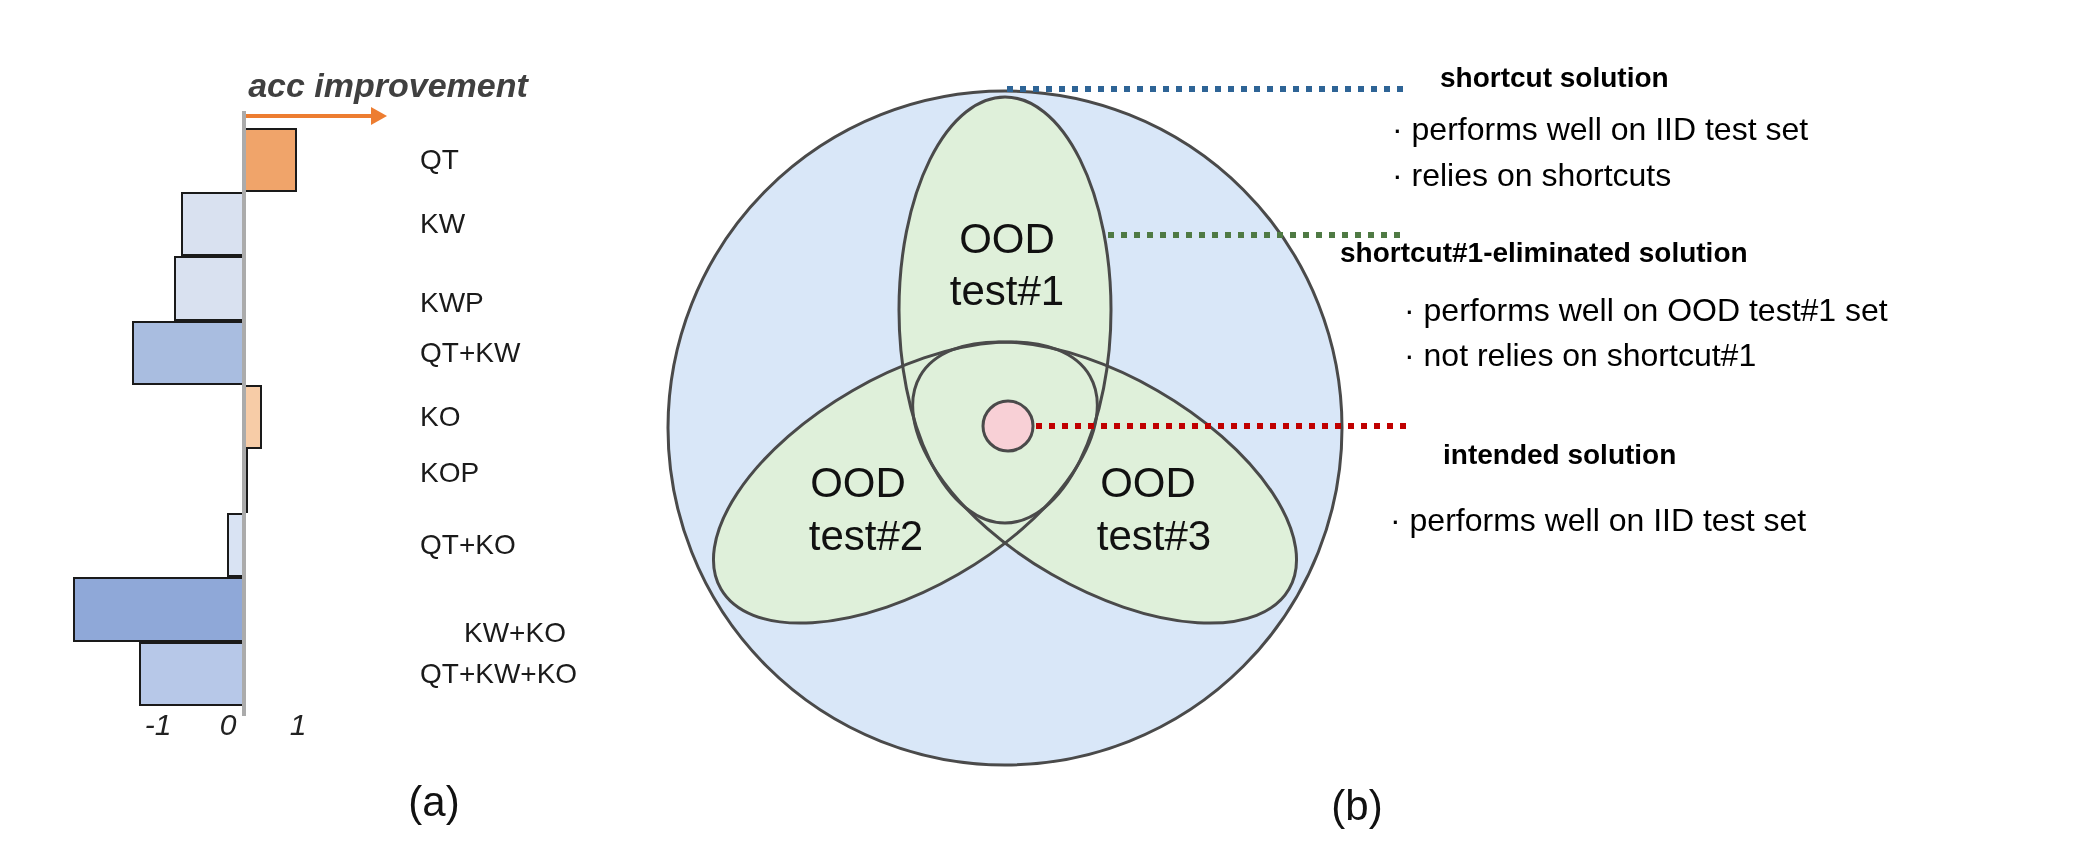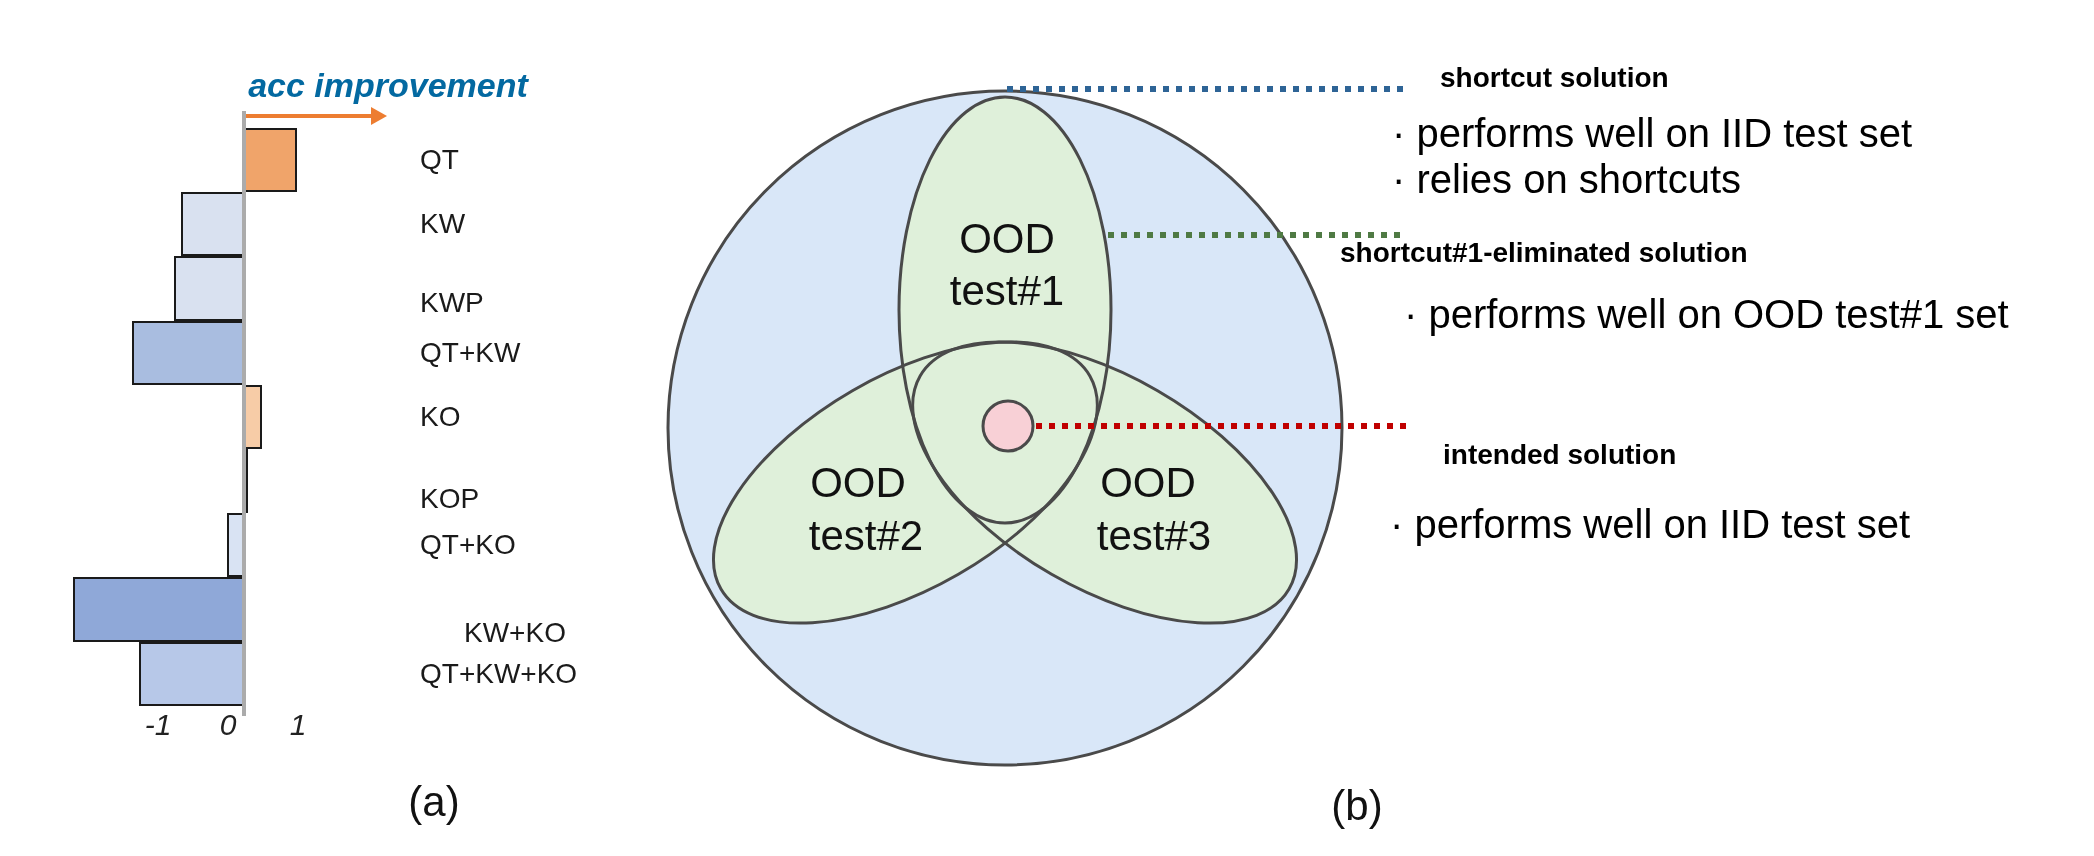--- a/index.html
+++ b/index.html
@@ -1,37 +1,37 @@
 <!DOCTYPE html>
 <html><head>
 <meta charset="utf-8">
 <style>
   html,body{margin:0;padding:0;background:#fff;}
   .page{position:relative;width:2094px;height:856px;background:#fff;overflow:hidden;
         font-family:"Liberation Sans",sans-serif;color:#111;}
   
   .chart-title{position:absolute;left:223px;top:66px;width:330px;text-align:center;
-               font-size:34px;font-weight:bold;font-style:italic;color:#0369a1;}
+               font-size:34px;font-weight:bold;font-style:italic;color:#404040;}
   .axis-arrow{position:absolute;left:245px;top:114px;width:127px;height:4px;}
   .arrow-head{position:absolute;right:-15px;top:-7px;width:0;height:0;
               border-top:9px solid transparent;border-bottom:9px solid transparent;
               border-left:16px solid transparent;}
   .axis-line{position:absolute;left:242px;top:111px;width:4px;height:605px;}
   .bar{position:absolute;border:2px solid #1a1a1a;box-sizing:border-box;}
   .cat-label{position:absolute;left:420px;width:360px;font-size:28px;color:#1a1a1a;
              display:flex;align-items:center;}
   .x-tick{position:absolute;top:708px;width:40px;text-align:center;
           font-size:30px;font-style:italic;color:#222;}
   .caption{position:absolute;width:110px;text-align:center;font-size:42px;color:#111;}
   
   #venn{position:absolute;left:640px;top:55px;width:790px;height:745px;}
   #venn text{font-family:"Liberation Sans",sans-serif;font-size:42px;fill:#111;}
   
   .ann-title{position:absolute;font-size:28px;font-weight:bold;color:#000;white-space:nowrap;}
-  .ann-line{position:absolute;font-size:40px;color:#000;white-space:nowrap;}
+  .ann-line{position:absolute;font-size:32px;color:#000;white-space:nowrap;}
 </style>
 </head>
 <body>
 
 <div class="page">
 
   <div>
     <div class="chart-title">acc improvement</div>
     <div class="axis-arrow" id="axis-arrow" style="background: rgb(237, 125, 49);">
       <span class="arrow-head" id="arrow-head" style="border-left-color: rgb(237, 125, 49);"></span>
@@ -47,21 +47,21 @@
         <div class="bar" style="left: 72.5px; top: 577.4px; width: 171.5px; height: 64.2px; background: rgb(143, 168, 216); border-color: rgb(26, 26, 26);"></div>
         <div class="bar" style="left: 139px; top: 641.6px; width: 105px; height: 64.2px; background: rgb(183, 200, 232); border-color: rgb(26, 26, 26);"></div>
       </div>
     <div class="axis-line" id="axis-line" style="background: rgb(171, 171, 171);"></div>
     <div id="cat-labels">
         <div class="cat-label" style="top: 128px; height: 64.2px;">QT</div>
         <div class="cat-label" style="top: 192.2px; height: 64.2px;">KW</div>
         <div class="cat-label" style="top: 271px; height: 64.2px;">KWP</div>
         <div class="cat-label" style="top: 320.6px; height: 64.2px;">QT+KW</div>
         <div class="cat-label" style="top: 384.8px; height: 64.2px;">KO</div>
-        <div class="cat-label" style="top: 467px; height: 64.2px;">KOP</div>
+        <div class="cat-label" style="top: 441px; height: 64.2px;">KOP</div>
         <div class="cat-label" style="top: 513.2px; height: 64.2px;">QT+KO</div>
         <div class="cat-label" style="top: 601px; height: 64.2px; margin-left: 44px;">KW+KO</div>
         <div class="cat-label" style="top: 641.6px; height: 64.2px;">QT+KW+KO</div>
       </div>
     <div id="tick-labels">
         <div class="x-tick" style="left: 138px;">-1</div>
         <div class="x-tick" style="left: 208px;">0</div>
         <div class="x-tick" style="left: 278px;">1</div>
       </div>
   </div>
@@ -93,17 +93,18 @@
     <text x="1154" y="550" text-anchor="middle">test#3</text>
   </svg>
   <div class="caption" style="left:1302px;top:782px">(b)</div>
 
   <div class="ann-title" style="left:1440px;top:62px">shortcut solution</div>
   <div class="ann-line" style="left:1392px;top:111px">· performs well on IID test set</div>
   <div class="ann-line" style="left:1392px;top:157px">· relies on shortcuts</div>
 
   <div class="ann-title" style="left:1340px;top:237px">shortcut#1-eliminated solution</div>
   <div class="ann-line" style="left:1404px;top:292px">· performs well on OOD test#1 set</div>
+  <div class="ann-line" style="left:1404px;top:337px">· not relies on shortcut#1</div>
 
   <div class="ann-title" style="left:1443px;top:439px">intended solution</div>
   <div class="ann-line" style="left:1390px;top:502px">· performs well on IID test set</div>
 
 </div>
 
 </body></html>

